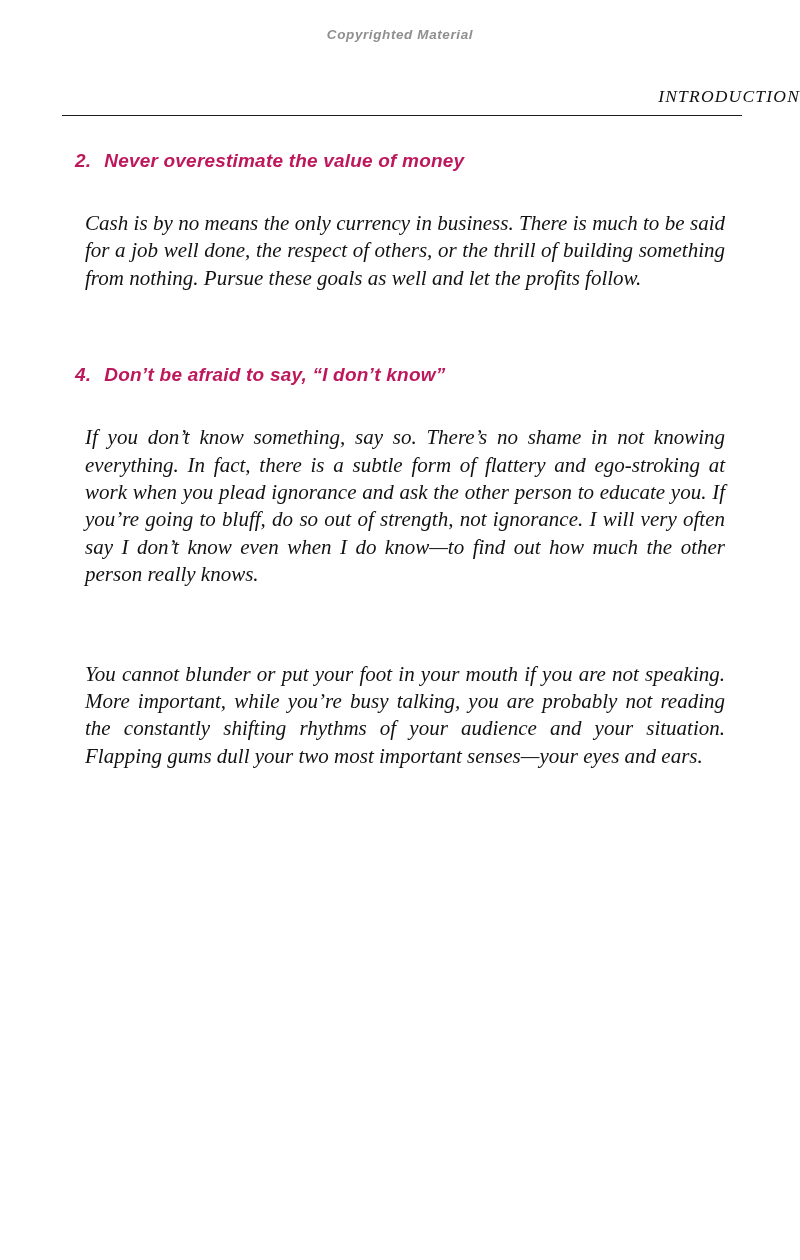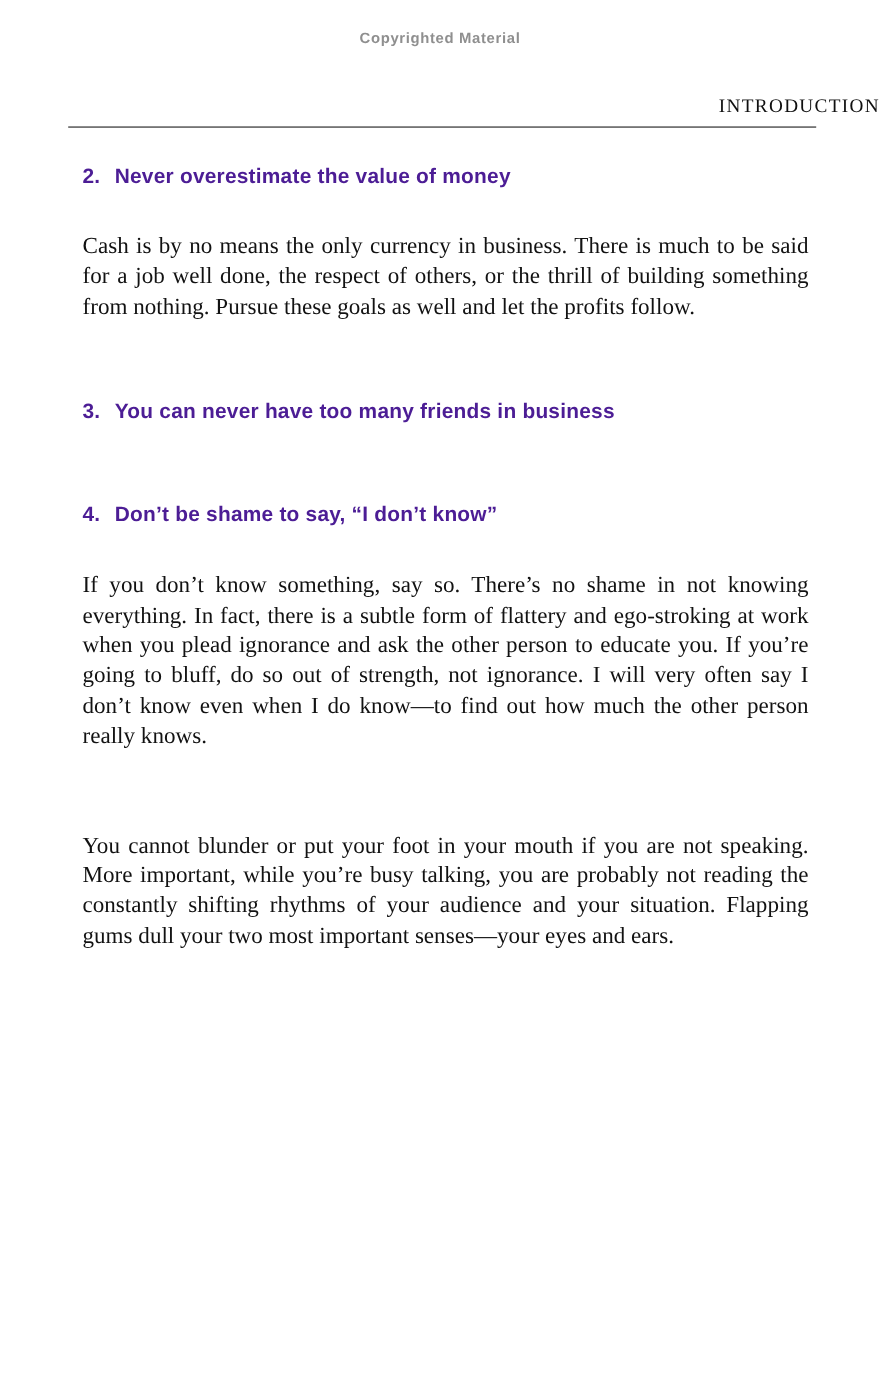--- a/index.html
+++ b/index.html
@@ -6,20 +6,21 @@
   html, body { margin: 0; padding: 0; background: #ffffff; }
 
   .page {
     position: relative;
     width: 800px;
     height: 908px;
     background: #ffffff;
     font-family: "Liberation Serif", serif;
     color: #161616;
     overflow: hidden;
+    font-style: italic;
   }
 
   .copy-notice {
     position: absolute;
     width: 100%;
     text-align: center;
     font-family: "Liberation Sans", sans-serif;
     font-size: 13.5px;
     font-weight: bold;
     color: #8f8f8f;
@@ -58,30 +59,30 @@
   }
 
   section { margin-top: 72px; }
   section:first-child { margin-top: 0; }
 
   h2 {
     font-family: "Liberation Sans", sans-serif;
     font-weight: bold;
     font-size: 19px;
     letter-spacing: 0.2px;
-    color: #4c1d95;
+    color: #be185d;
     margin: 0 0 38px 0;
   }
   h2 .num { margin-right: 13px; }
 
   p.body-text {
     font-size: 21px;
     line-height: 27.4px;
     text-align: justify;
-    margin: 0;
+    margin: 10px;
     color: #121212;
   }
 
   .page-number {
     position: absolute;
     top: 1188px;
     width: 100%;
     text-align: center;
     font-family: "Liberation Serif", serif;
     font-size: 18px;
@@ -102,28 +103,25 @@
   <div class="content">
 
     <section>
       <h2>
         <span class="num">2.</span><span>Never overestimate the value of money</span>
       </h2>
       <p class="body-text">Cash is by no means the only currency in business. There is much to be said for a job well done, the respect of others, or the thrill of building something from nothing. Pursue these goals as well and let the profits follow.</p>
     </section>
 
     <section>
-      <h2>
-        <span class="num">3.</span><span>You can never have too many friends in business</span>
-      </h2>
     </section>
 
     <section>
       <h2>
-        <span class="num">4.</span><span>Don’t be shame to say, “I don’t know”</span>
+        <span class="num">4.</span><span>Don’t be afraid to say, “I don’t know”</span>
       </h2>
       <p class="body-text">If you don’t know something, say so. There’s no shame in not knowing everything. In fact, there is a subtle form of flattery and ego-stroking at work when you plead ignorance and ask the other person to educate you. If you’re going to bluff, do so out of strength, not ignorance. I will very often say I don’t know even when I do know—to find out how much the other person really knows.</p>
     </section>
 
     <section>
       <p class="body-text">You cannot blunder or put your foot in your mouth if you are not speaking. More important, while you’re busy talking, you are probably not reading the constantly shifting rhythms of your audience and your situation. Flapping gums dull your two most important senses—your eyes and ears.</p>
     </section>
 
   </div>
 

